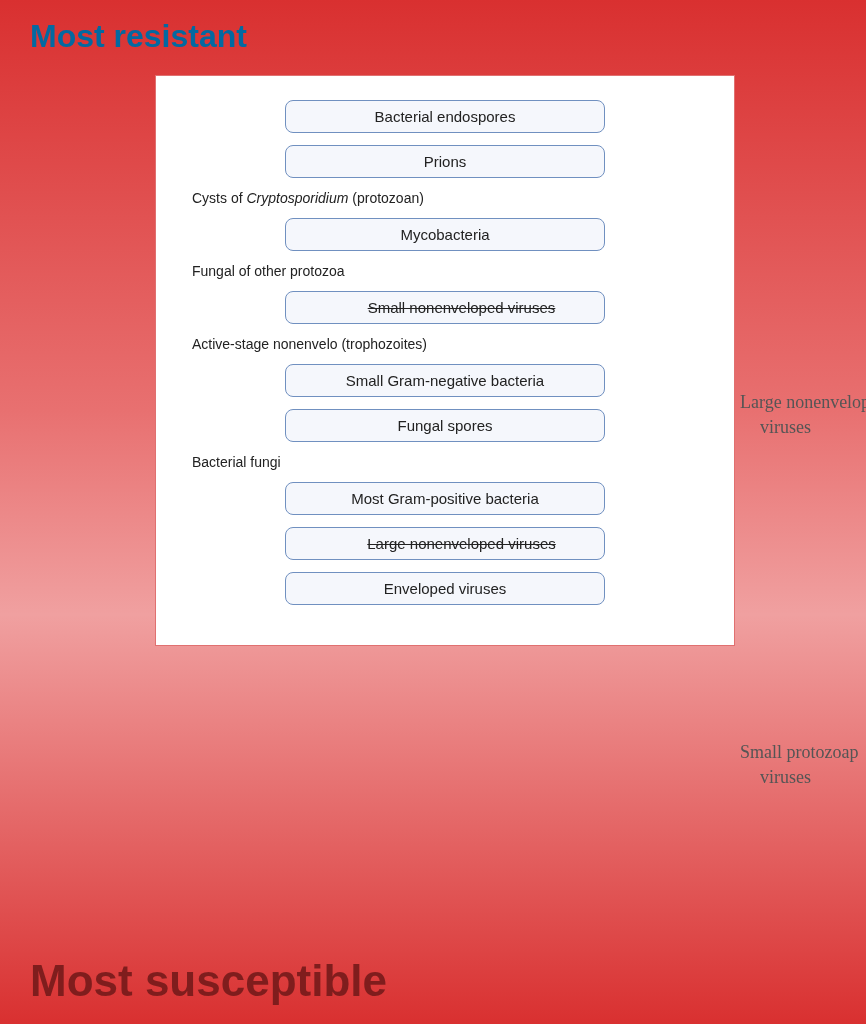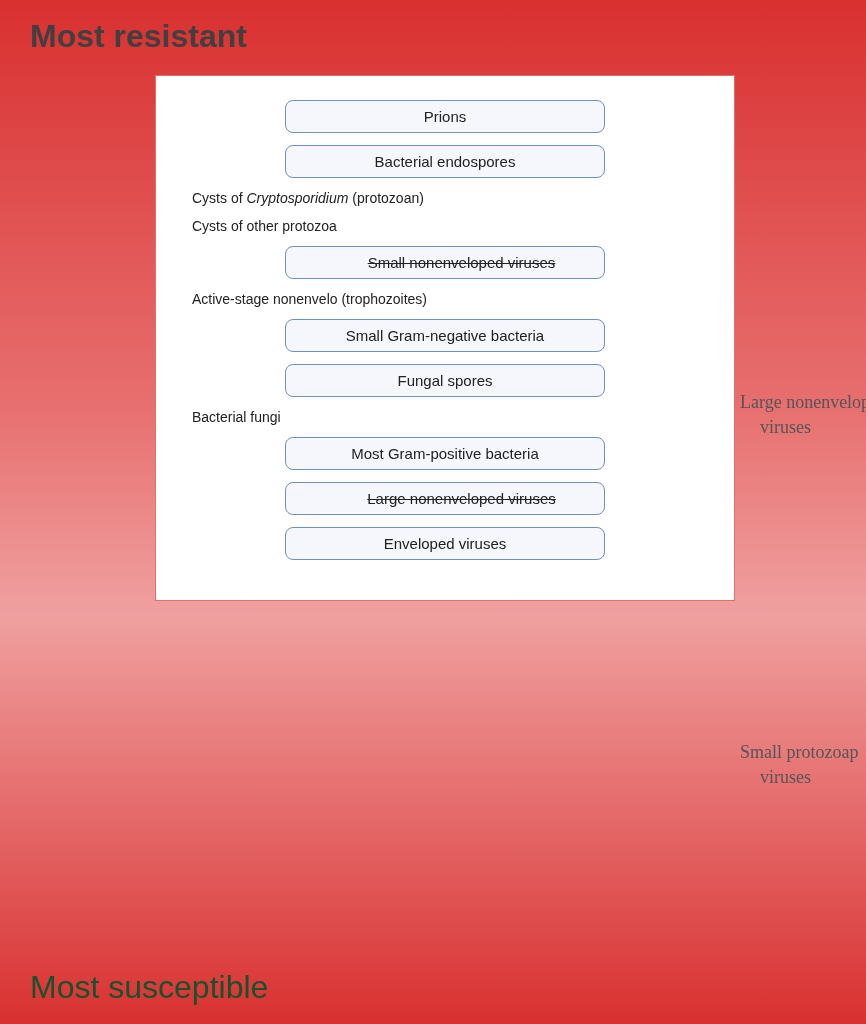--- a/index.html
+++ b/index.html
@@ -26,31 +26,31 @@
       background: linear-gradient(to bottom, #d93030 0%, #e87070 40%, #f0a0a0 60%, #d93030 100%);
       z-index: 0;
     }
 
     .header-label {
       position: absolute;
       top: 18px;
       left: 30px;
       font-size: 32px;
       font-weight: bold;
-      color: #404040;
+      color: #0369a1;
       z-index: 2;
     }
 
     .footer-label {
       position: absolute;
       bottom: 18px;
       left: 30px;
-      font-size: 32px;
-      font-weight: normal;
-      color: #14532d;
+      font-size: 44px;
+      font-weight: bold;
+      color: #7f1d1d;
       z-index: 2;
     }
 
     .main-card {
       position: absolute;
       top: 75px;
       left: 155px;
       width: 580px;
       background: #fff;
       border: 1.5px solid #e07070;
@@ -119,36 +119,39 @@
 </head>
 <body>
 
 <div class="background-gradient"></div>
 
 <div class="header-label">Most resistant</div>
 
 <div class="main-card">
 
   <div class="row">
-    <div class="item-box">Prions</div>
+    <div class="item-box">Bacterial endospores</div>
   </div>
 
   <div class="row">
-    <div class="item-box">Bacterial endospores</div>
+    <div class="item-box">Prions</div>
   </div>
 
   <div class="row">
     <span class="item-plain">
       Cysts of <em>Cryptosporidium</em> (protozoan)
     </span>
   </div>
 
+  <div class="row">
+    <div class="item-box">Mycobacteria</div>
+  </div>
 
   <div class="row">
-    <span class="item-plain">Cysts of other protozoa</span>
+    <span class="item-plain">Fungal of other protozoa</span>
   </div>
 
   <div class="row">
     <div class="item-box strikethrough">Small nonenveloped viruses</div>
   </div>
 
   <div class="row">
     <span class="item-plain">Active-stage nonenvelo (trophozoites)</span>
   </div>
 

